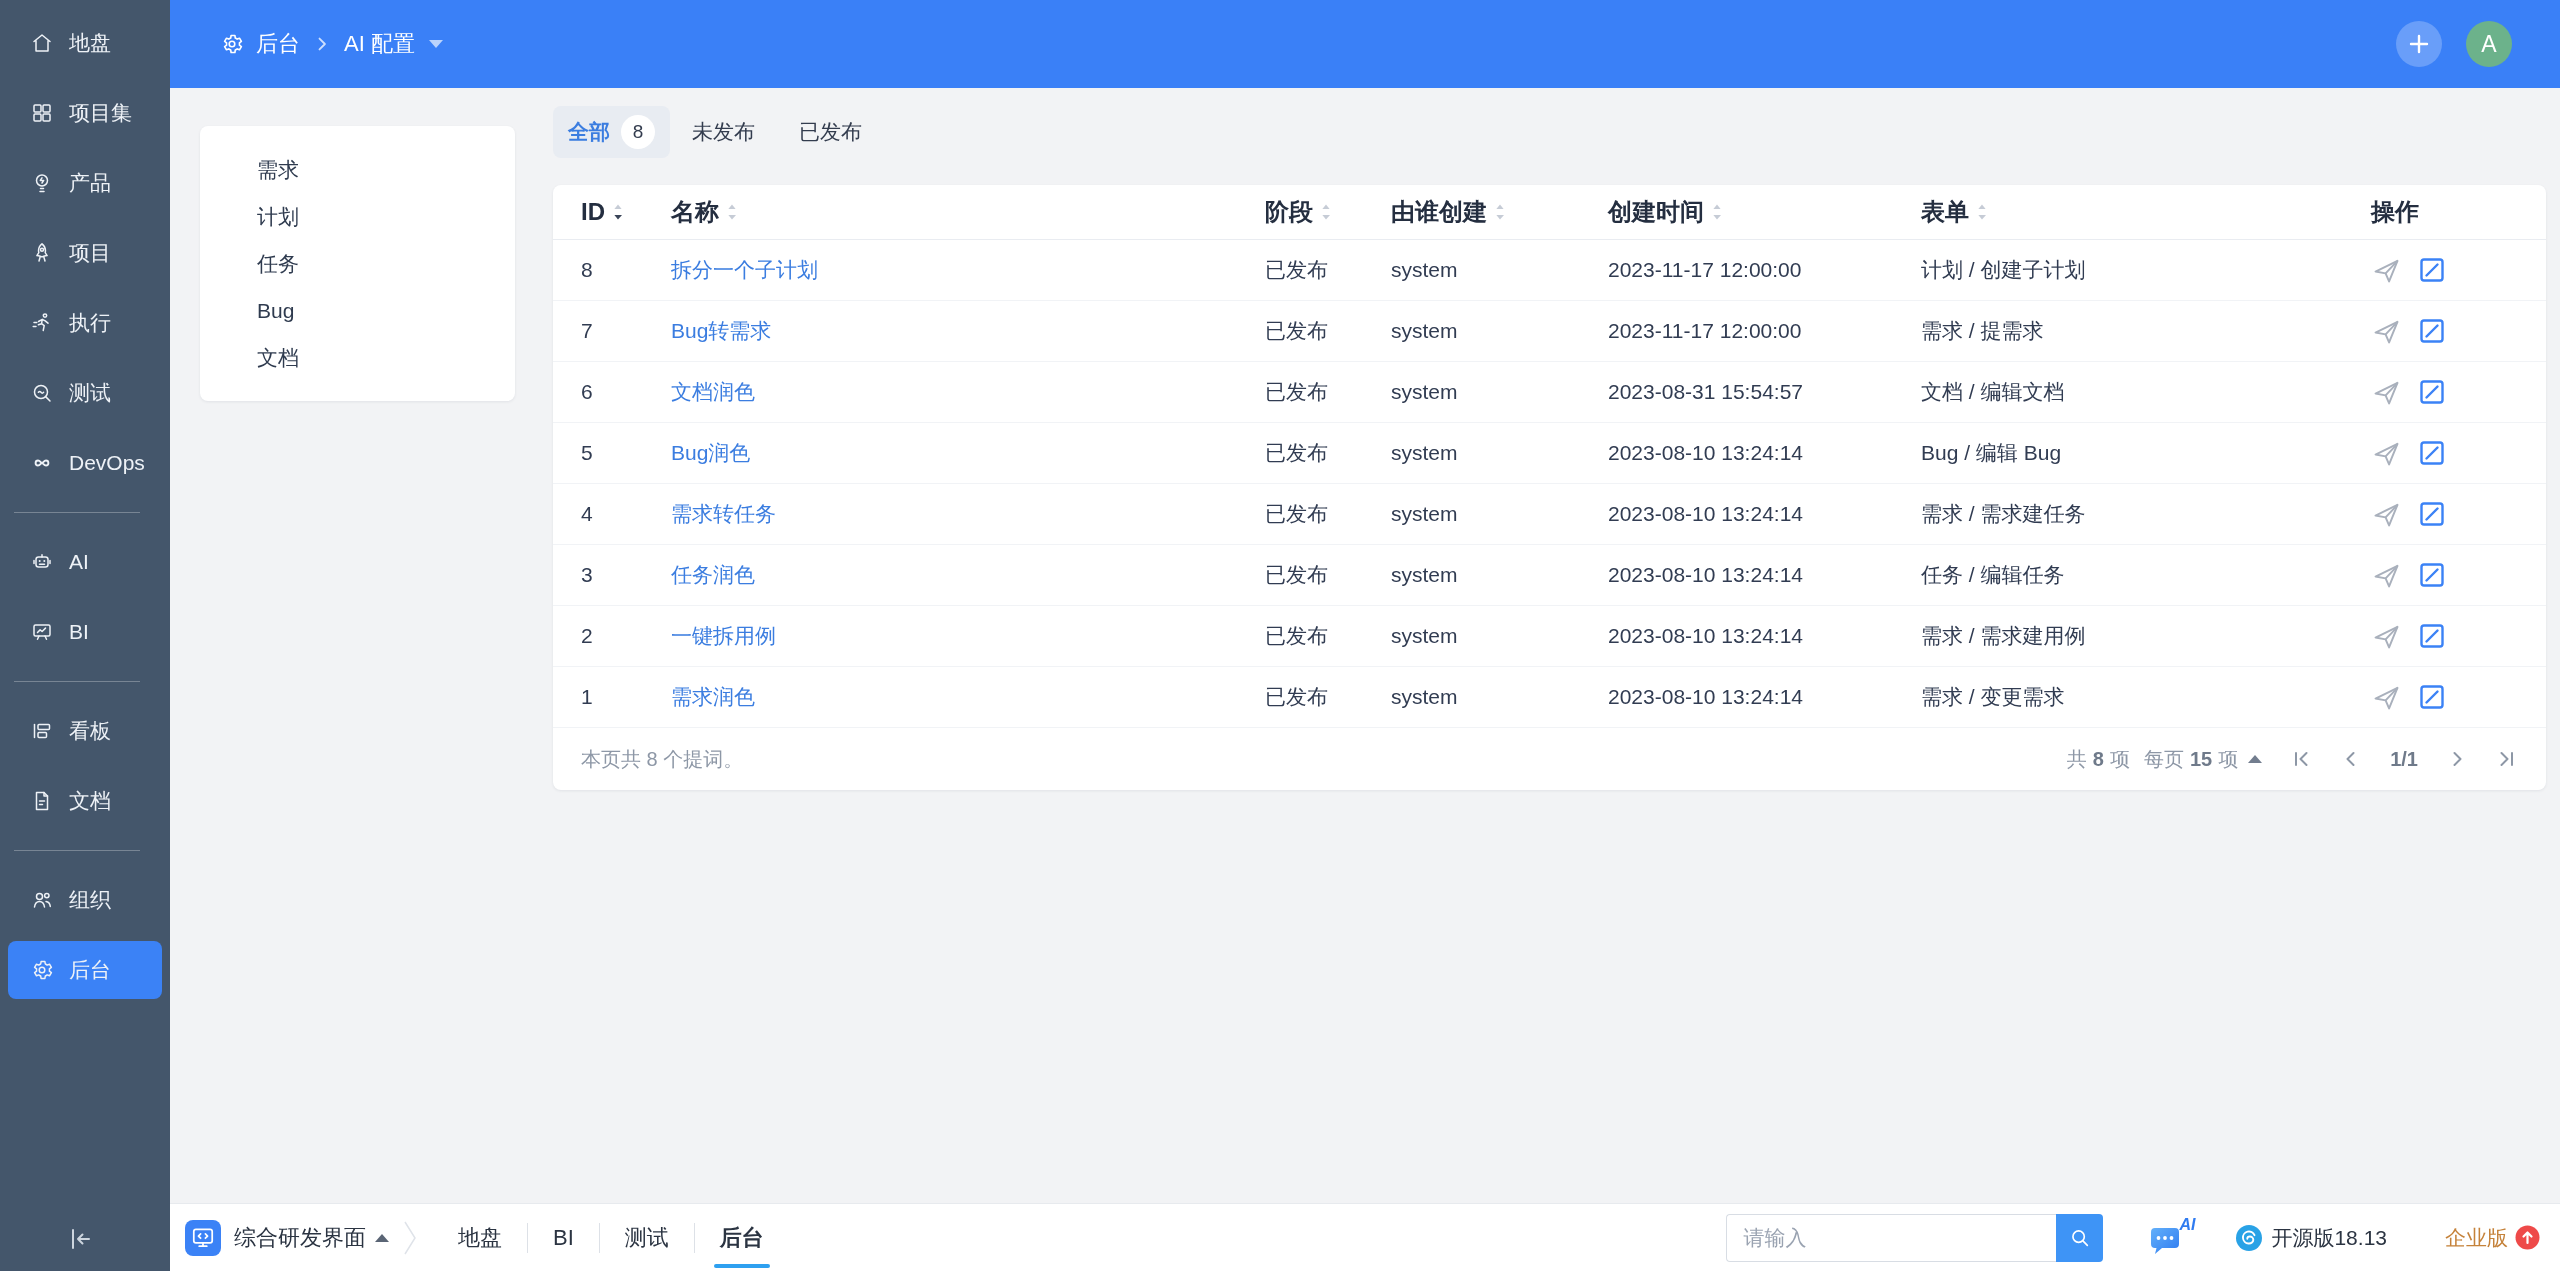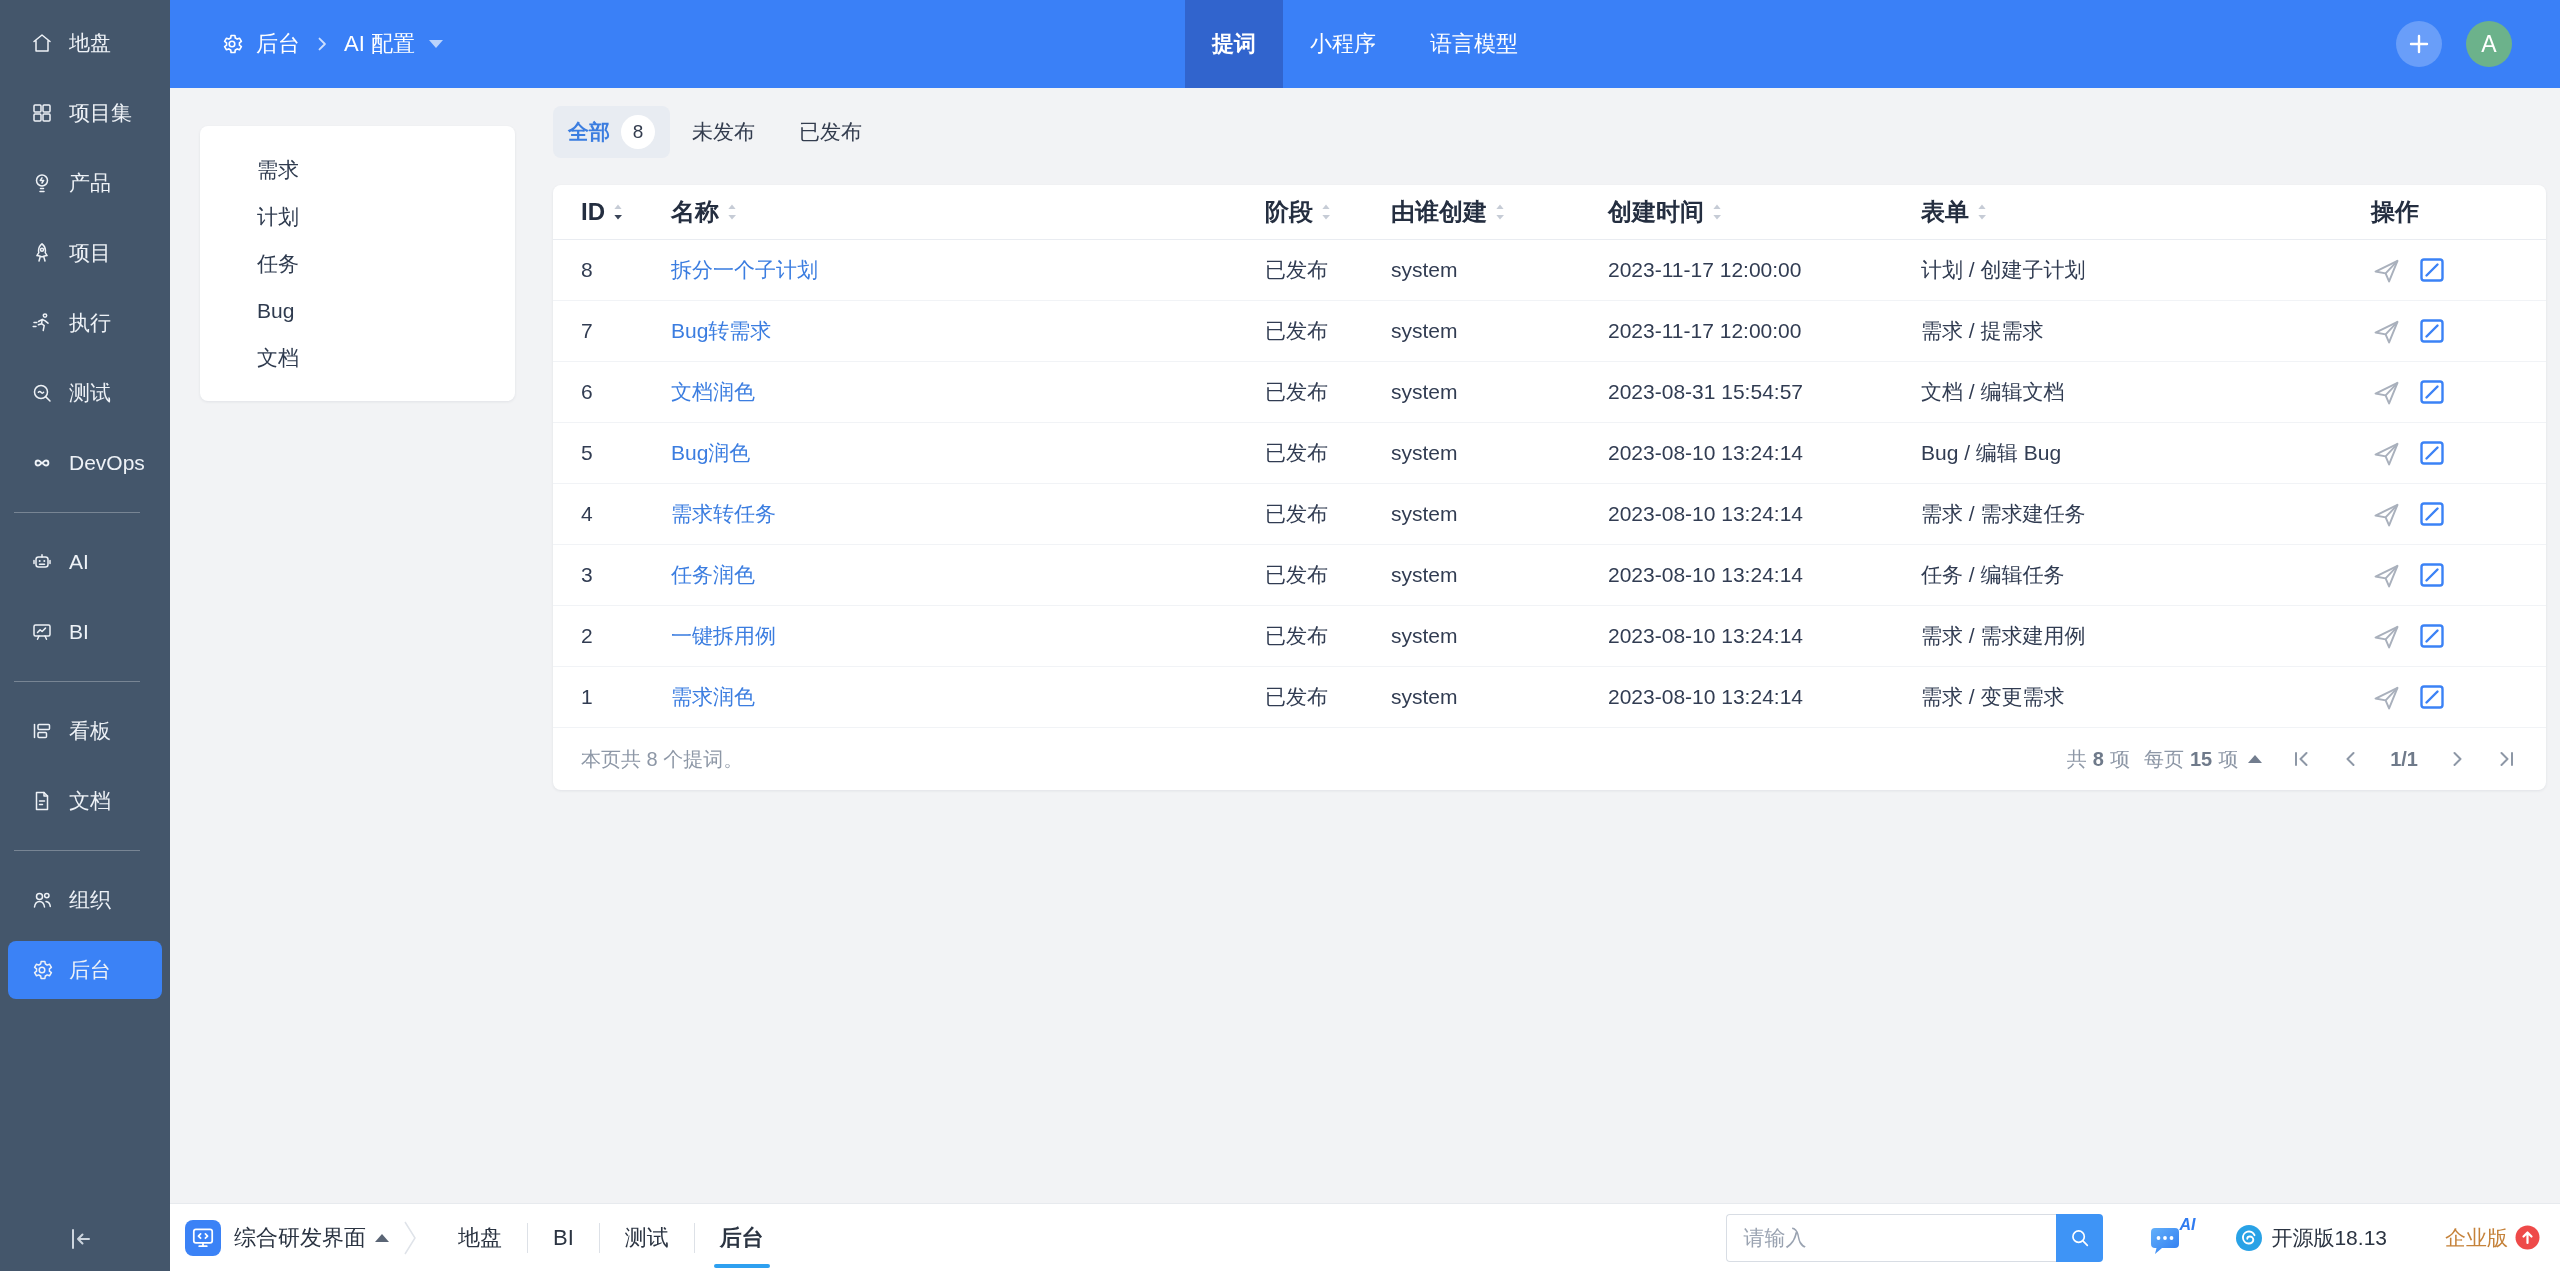--- a/index.html
+++ b/index.html
@@ -252,31 +252,20 @@
             <circle cx="12" cy="12" r="2.8"></circle>
             <path d="M19.4 13.1a7.6 7.6 0 000-2.2l2-1.5-1.9-3.2-2.3.9a7.6 7.6 0 00-1.9-1.1l-.4-2.5h-3.8l-.4 2.5a7.6 7.6 0 00-1.9 1.1l-2.3-.9-1.9 3.2 2 1.5a7.6 7.6 0 000 2.2l-2 1.5 1.9 3.2 2.3-.9c.6.5 1.2.8 1.9 1.1l.4 2.5h3.8l.4-2.5a7.6 7.6 0 001.9-1.1l2.3.9 1.9-3.2z"></path>
           </svg>
         <span>后台</span>
         <svg class="crumb-chev" viewBox="0 0 24 24" fill="none" stroke="#fff" stroke-width="2.2" stroke-linecap="round" stroke-linejoin="round">
             <path d="M9 5.5l6.5 6.5L9 18.5"></path>
           </svg>
         <span>AI 配置</span>
         <span class="caret-down"></span>
       </div>
-      <nav class="top-tabs">
-        <div class="top-tab active">
-            <span>提词</span>
-          </div>
-        <div class="top-tab">
-            <span>小程序</span>
-          </div>
-        <div class="top-tab">
-            <span>语言模型</span>
-          </div>
-      </nav>
       <div class="top-actions">
         <div class="plus-btn">
           <svg viewBox="0 0 24 24" fill="none" stroke="#fff" stroke-width="2.4" stroke-linecap="round">
               <path d="M12 4v16M4 12h16"></path>
             </svg>
         </div>
         <div class="avatar">
             <span>A</span>
           </div>
       </div>

